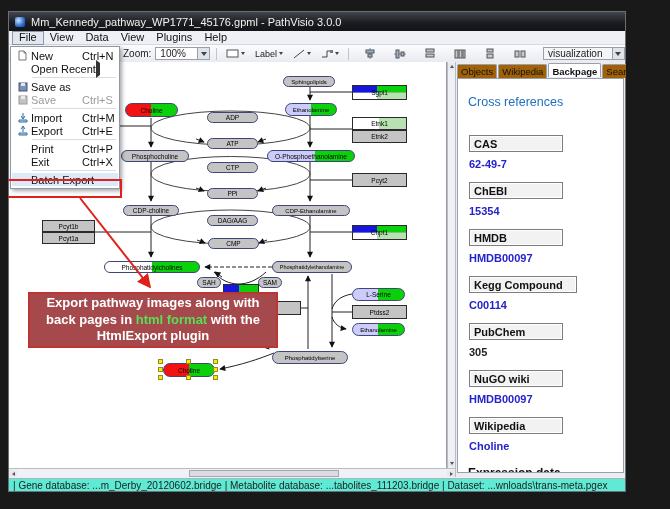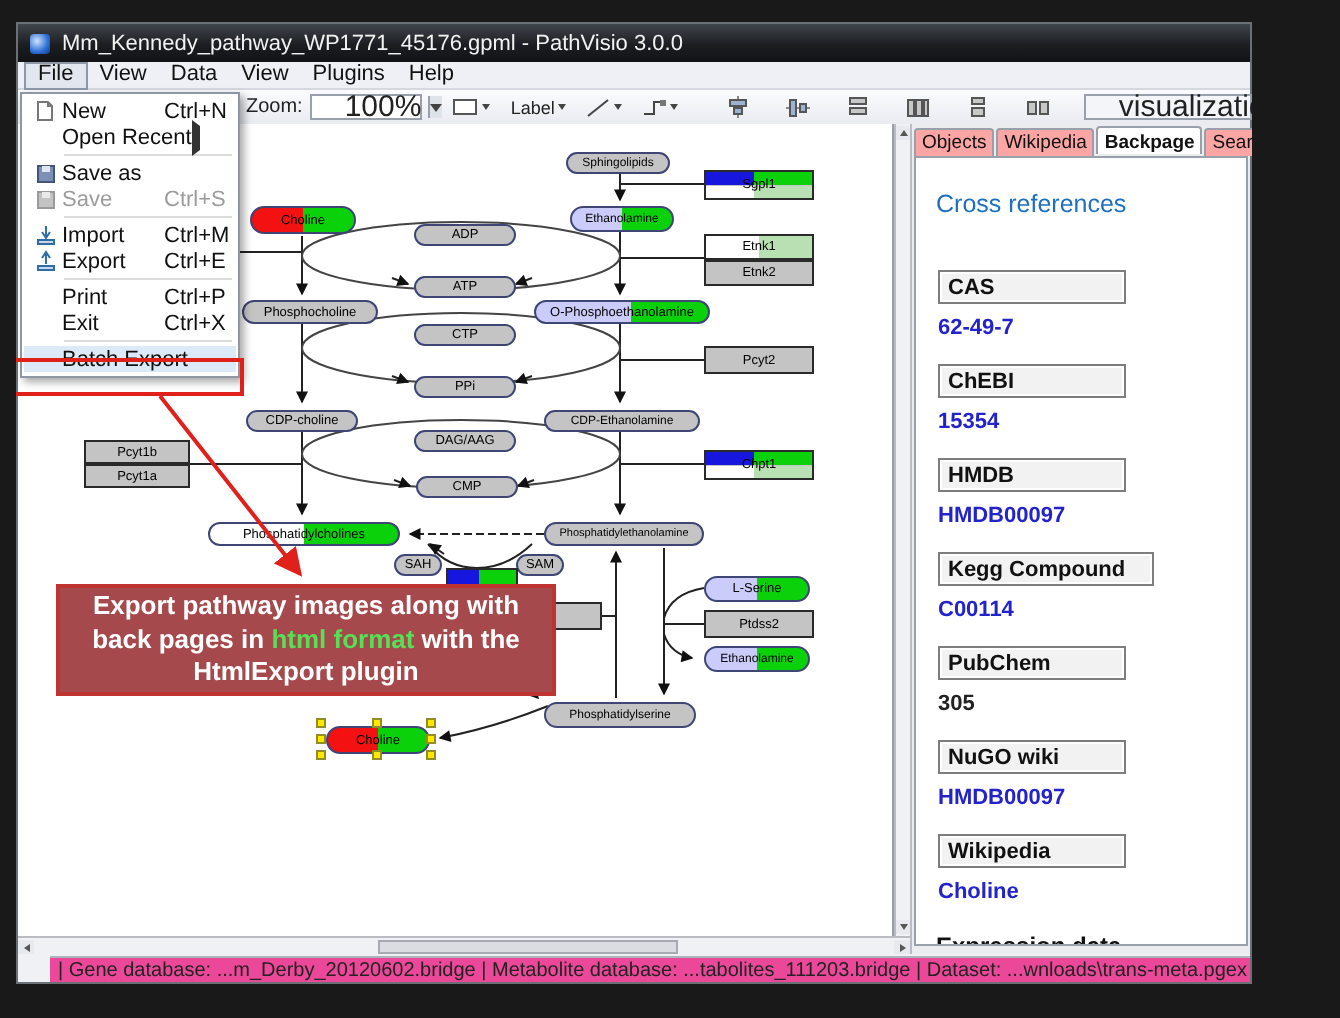--- a/index.html
+++ b/index.html
@@ -16,21 +16,21 @@
   .menubar{position:absolute;left:0;top:19px;right:0;height:14px;background:#eef0f6;
       display:flex;align-items:center;font-size:11px;color:#111;border-bottom:1px solid #d6d8e0;
       box-sizing:border-box;padding-left:3px}
   .mitem{padding:0 6px;height:13px;line-height:13px}
   .mitem.active{border:1px solid #8d97a8;background:#e2e6ee;height:12px;line-height:11px}
   .toolbar{position:absolute;left:0;top:33px;right:0;height:18px;
       background:linear-gradient(#fbfcfe,#e9ebf1);border-bottom:1px solid #c6c9d2;
       display:flex;align-items:center;font-size:10px;color:#222;box-sizing:border-box;
       padding-left:114px;gap:4px}
   .combo{display:flex;align-items:center;background:#fff;border:1px solid #9aa0ab;height:13px;
-      font-size:15px;padding-left:16px;box-sizing:border-box}
+      font-size:10px;padding-left:4px;box-sizing:border-box}
   .combo .dd{width:11px;height:11px;margin-left:3px;background:#dfe3ea;border-left:1px solid #9aa0ab;
       display:flex;align-items:center;justify-content:center}
   .tri{width:0;height:0;border-left:3px solid transparent;border-right:3px solid transparent;
       border-top:4px solid #444}
   .tbtn{display:flex;align-items:center;gap:1px;padding:1px 2px;border:1px solid transparent}
   .tsep{width:1px;height:12px;background:#c2c5cd;margin:0 2px}
   .ddsm{width:0;height:0;border-left:2.5px solid transparent;border-right:2.5px solid transparent;
       border-top:3.5px solid #444;margin-left:1px}
   
   .canvas{position:absolute;left:9px;top:62px;width:438px;height:406px;background:#fff;
@@ -72,36 +72,36 @@
   .tr{width:0;height:0;border-top:2.5px solid transparent;border-bottom:2.5px solid transparent;
       border-left:3.5px solid #555}
   .tu{width:0;height:0;border-left:2.5px solid transparent;border-right:2.5px solid transparent;
       border-bottom:3.5px solid #555}
   .td{width:0;height:0;border-left:2.5px solid transparent;border-right:2.5px solid transparent;
       border-top:3.5px solid #555}
   
   .rpanel{position:absolute;left:455px;top:62px;width:170px;height:415px;background:#ebecf0;
       box-sizing:border-box;border-left:1px solid #b9bcc3}
   .tabs{display:flex;height:14px;padding-top:2px;padding-left:1px}
-  .tab{font-size:9.5px;color:#111;border:1px solid #9aa0ab;border-bottom:none;background:#fca5a5;
+  .tab{font-size:9.5px;color:#111;border:1px solid #9aa0ab;border-bottom:none;background:#a16207;
       padding:1px 3px 0;margin-right:1px;border-radius:2px 2px 0 0;white-space:nowrap}
   .tab.active{background:#fff;font-weight:bold;position:relative;top:-1px;padding-top:2px}
   .rcontent{position:absolute;left:1px;top:16px;right:1px;bottom:4px;background:#fff;
       border:1px solid #9aa0ab;overflow:hidden;box-sizing:border-box}
   .xref-head{margin:16px 0 26px 10px;font-size:12.5px;font-weight:normal;color:#1d6fbf}
   .xsec{margin:0 0 12px 11px}
   .xhead{width:84px;border:1px solid #7d7d7d;background:#f2f2f2;box-shadow:inset 0 0 0 1px #fff;
       font-size:11px;font-weight:bold;color:#111;padding:2px 4px 1px;box-sizing:content-box;
       white-space:nowrap}
   .xval{margin-top:6px;font-size:11px;font-weight:bold}
   .xval.link{color:#2323cc;cursor:pointer}
   .xval.plain{color:#222;font-weight:bold}
   .expr{margin:14px 0 0 10px;font-size:12px;font-weight:bold;color:#111}
   
-  .statusbar{position:absolute;left:16px;right:0;bottom:0;height:13px;background:#ec4899;
+  .statusbar{position:absolute;left:0;right:0;bottom:0;height:13px;background:#5eead4;
       border-top:1px solid #aeb2ba;font-size:10px;color:#222;display:flex;align-items:center;
       padding-left:4px;box-sizing:border-box;white-space:nowrap;overflow:hidden}
   
   .fmenu{position:absolute;left:10px;top:46px;width:110px;background:#fff;
       border:1px solid #8f96a4;box-shadow:2px 2px 4px rgba(0,0,0,.35);z-index:50;
       padding:2px 1px;box-sizing:border-box}
   .fitem{display:flex;align-items:center;height:13px;font-size:11px;color:#111;padding:0 2px}
   .fitem .ic{flex:0 0 17px;display:flex;justify-content:center}
   .fitem .lbl{flex:1;white-space:nowrap}
   .fitem .sc{flex:0 0 34px;white-space:nowrap}

